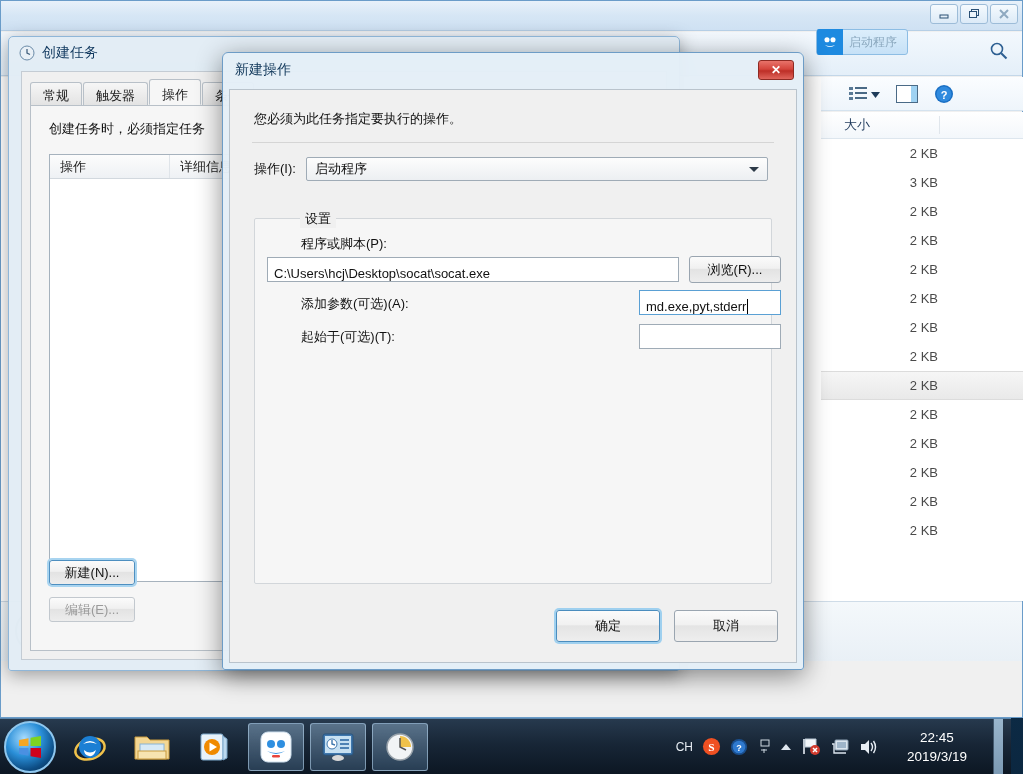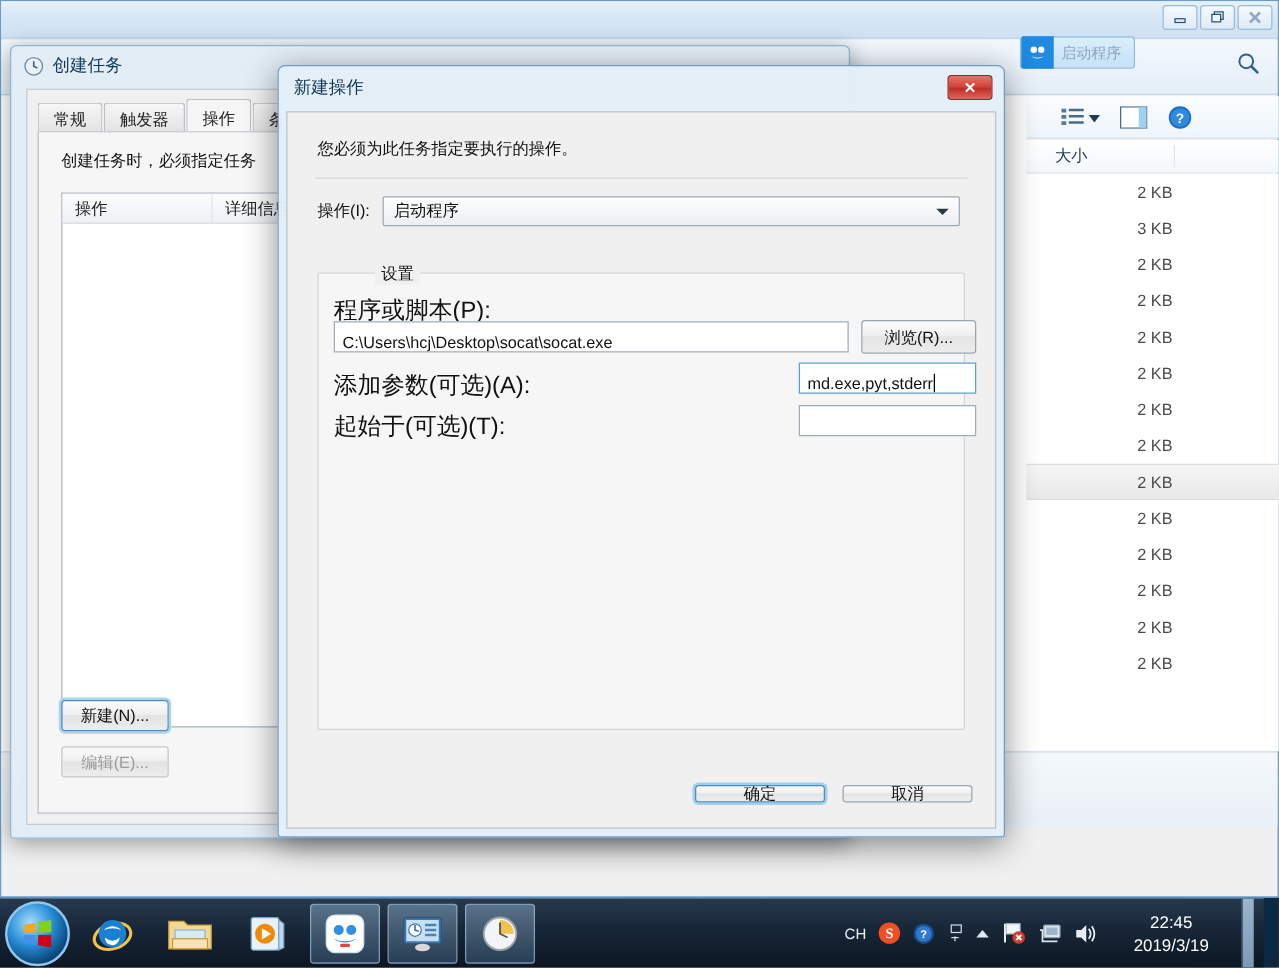--- a/index.html
+++ b/index.html
@@ -254,40 +254,40 @@
   #groupbox {
     position: absolute; left: 24px; right: 24px; top: 128px; bottom: 78px;
     border: 1px solid #d2d6da; border-radius: 2px;
     background: #f6f6f6;
   }
   #gb-legend {
     position: absolute; left: 10px; top: -9px;
     background: #f0f0f0; padding: 0 5px;
     font-size: 13px; color: #111; margin-left: 35px;
   }
-  .fld-label { position: absolute; font-size: 19px; color: #111; }
+  .fld-label { position: absolute; font-size: 13px; color: #111; margin-left: 34px; }
   .textbox {
     position: absolute; height: 25px;
     background: #fff; border: 1px solid #9fabb6;
     font-size: 13px; color: #111;
     display: flex; align-items: flex-end; padding-left: 6px;
     overflow: hidden; white-space: nowrap;
   }
   .textbox.focused { border-color: #5aa0d4; }
   .caret {
     display: inline-block; width: 1px; height: 15px;
     background: #000; margin-left: 1px;
   }
 
   #dlg-footer {
     position: absolute; right: 18px; bottom: 20px;
     display: flex; gap: 14px;
   }
   .dlgbtn {
-    width: 104px; height: 14px;
+    width: 104px; height: 32px;
     background: linear-gradient(180deg,#fbfbfb 0%, #f1f1f1 45%, #e4e4e4 50%, #eeeeee 100%);
     border: 1px solid #9aa5b0; border-radius: 3px;
     font-size: 13px; color: #111;
     display: flex; align-items: center; justify-content: center; margin-top: 44px;
   }
   .dlgbtn.focused { box-shadow: 0 0 0 2px #9fd0ef; border-color: #4b8dbe; }
 
   
   #taskbar {
     position: absolute; left: 0; right: 12px; bottom: 0; height: 56px;

